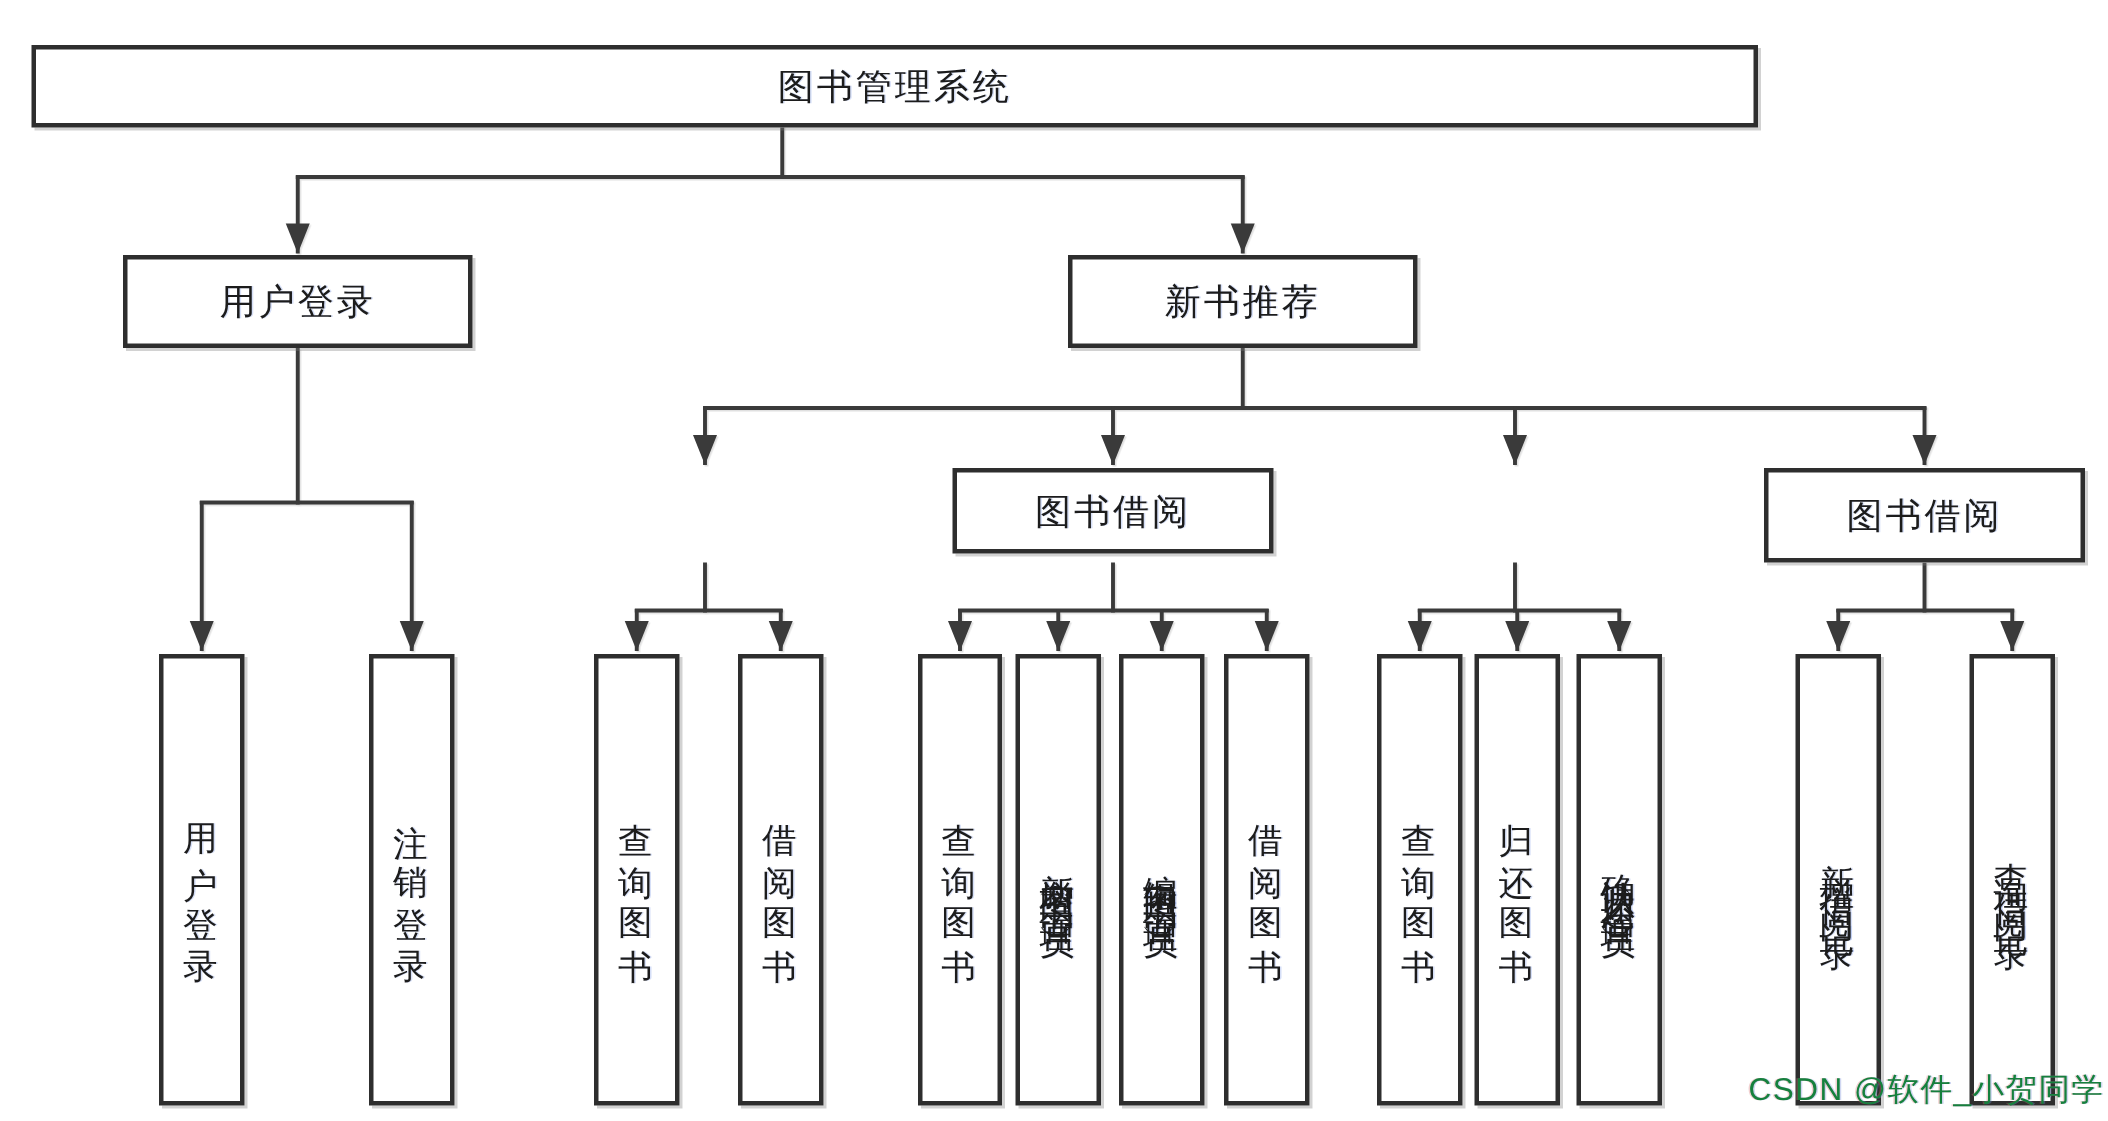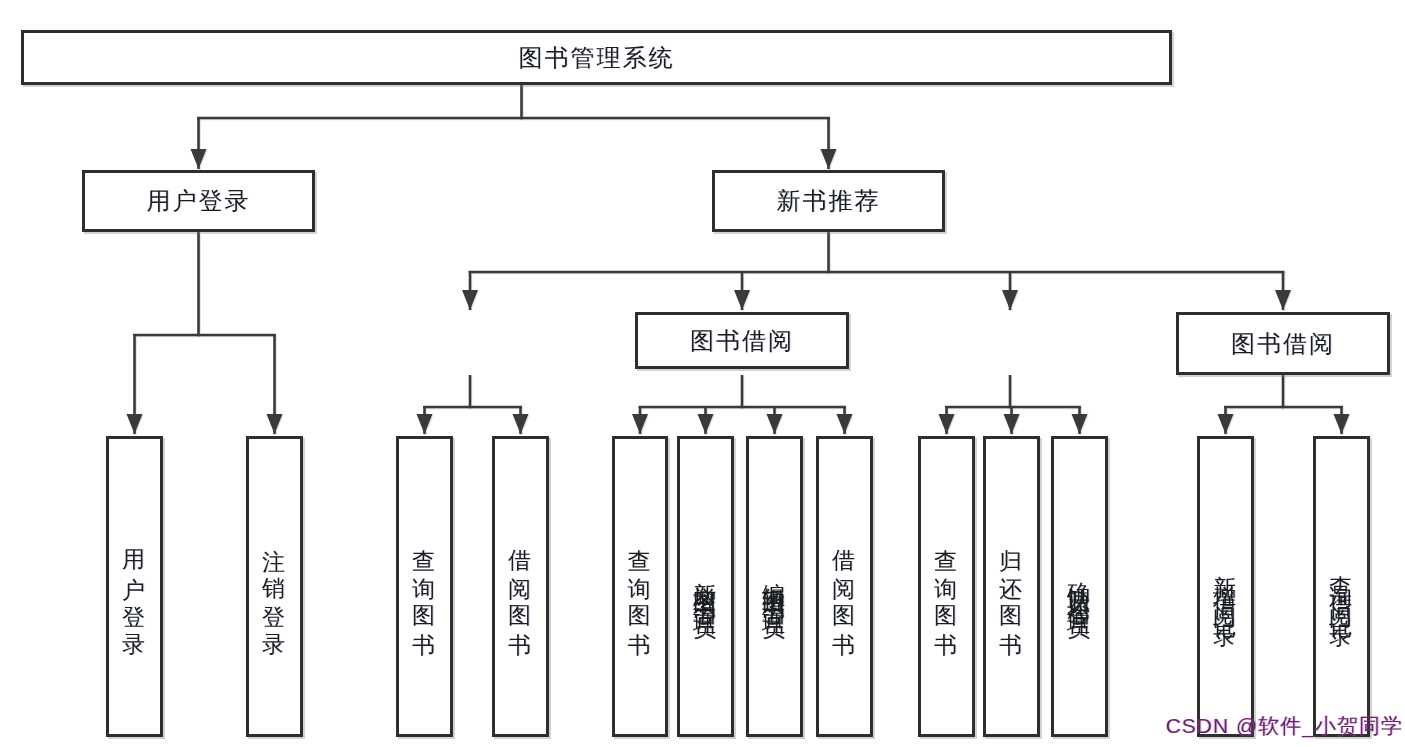--- a/index.html
+++ b/index.html
@@ -10,21 +10,21 @@
   .box{position:absolute;box-sizing:border-box;background:#fff;border:3px solid #2e2e2e;
        display:flex;align-items:center;justify-content:center;z-index:2;
        box-shadow:2px 2px 0 rgba(125,125,125,0.35);}
   .lbl{color:#1c1c1c;font-size:24px;letter-spacing:2px;white-space:nowrap;
        text-shadow:1px 0 0 rgba(70,110,220,0.22);}
   .v .lbl{writing-mode:vertical-rl;text-orientation:upright;font-size:23px;white-space:normal;}
   .sp4 .lbl{letter-spacing:28px;}
   .sp6 .lbl{letter-spacing:10px;}
   .sp8 .lbl{letter-spacing:5px;}
   .watermark{position:absolute;right:2px;top:712px;z-index:5;font-size:21px;
-             color:#701a75;letter-spacing:1px;white-space:nowrap;
+             color:#15803d;letter-spacing:1px;white-space:nowrap;
              text-shadow:-1px 0 0 rgba(215,120,120,0.35), 1px 0 0 rgba(120,140,215,0.35);}
 </style>
 </head>
 <body>
 
 <div class="canvas">
 
   <svg class="edges" width="1405" height="747" viewBox="0 0 1405 747">
     <defs>
       <marker id="arr" viewBox="0 0 24 20" markerUnits="userSpaceOnUse" markerWidth="24" markerHeight="20" refX="21" refY="10" orient="auto">

